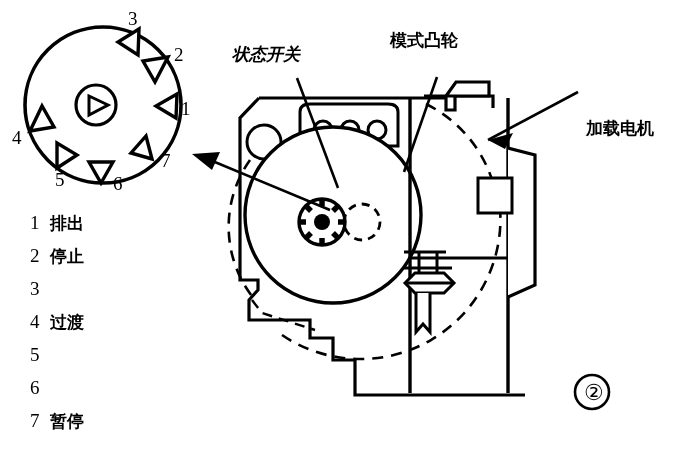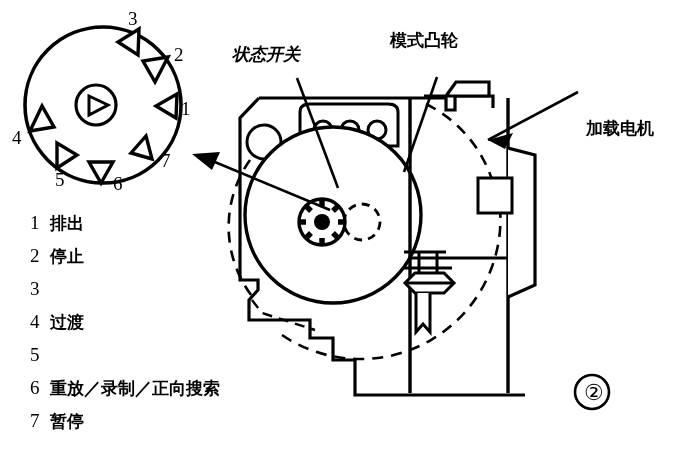--- a/index.html
+++ b/index.html
@@ -145,21 +145,20 @@
   </div>
   <div class="leg-row" style="left:30px;top:307px;">
     <span class="leg-num">4</span>
     <span class="leg-txt">过渡</span>
   </div>
   <div class="leg-row" style="left:30px;top:340px;">
     <span class="leg-num">5</span>
   </div>
   <div class="leg-row" style="left:30px;top:373px;">
     <span class="leg-num">6</span>
-    <span class="leg-txt">重放／录制／正向搜索</span>
   </div>
   <div class="leg-row" style="left:30px;top:406px;">
     <span class="leg-num">7</span>
     <span class="leg-txt">暂停</span>
   </div>
 
   <div class="fig" style="left:584px;top:380px;">②</div>
 
 </div>
 

